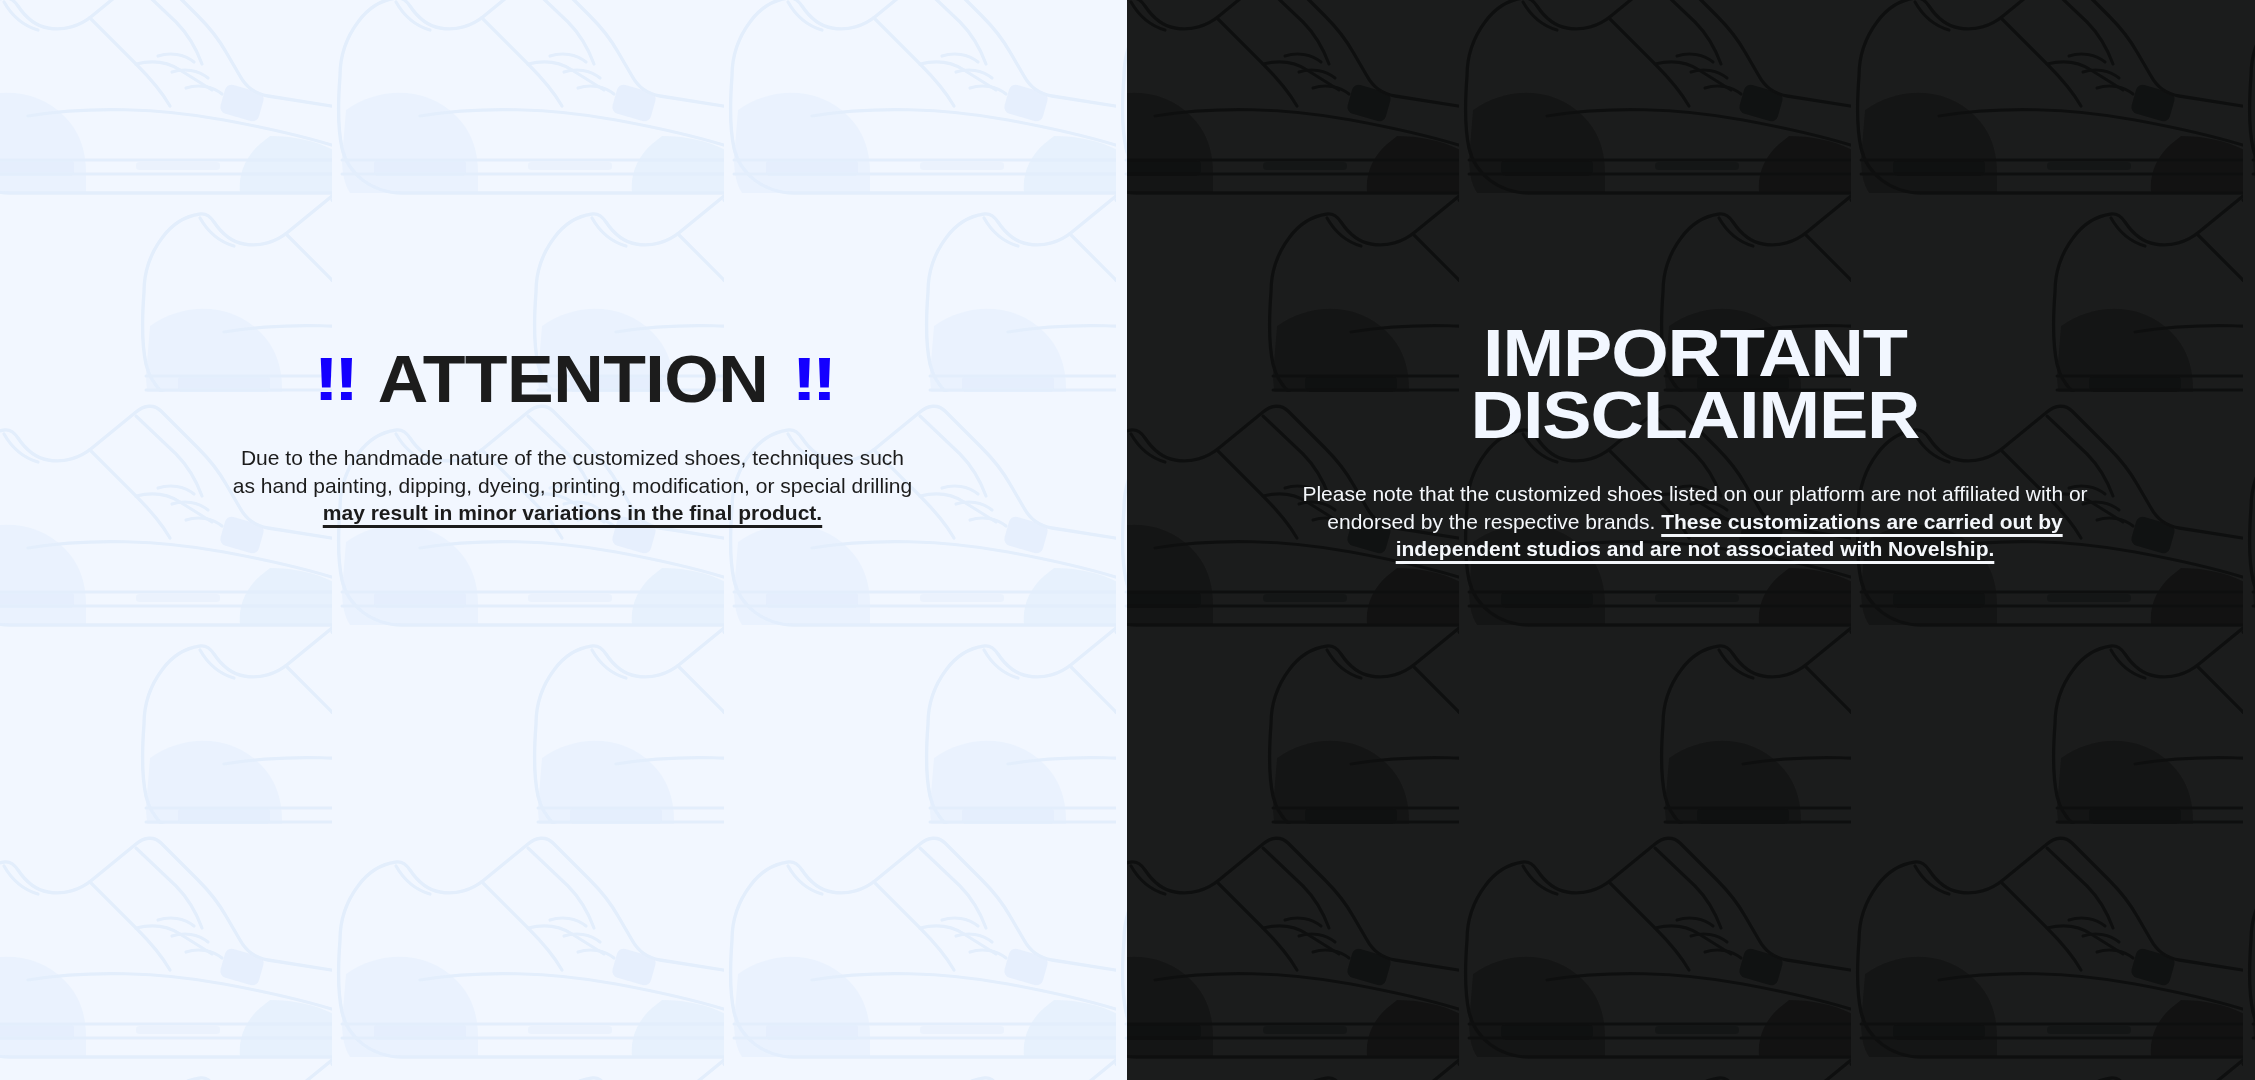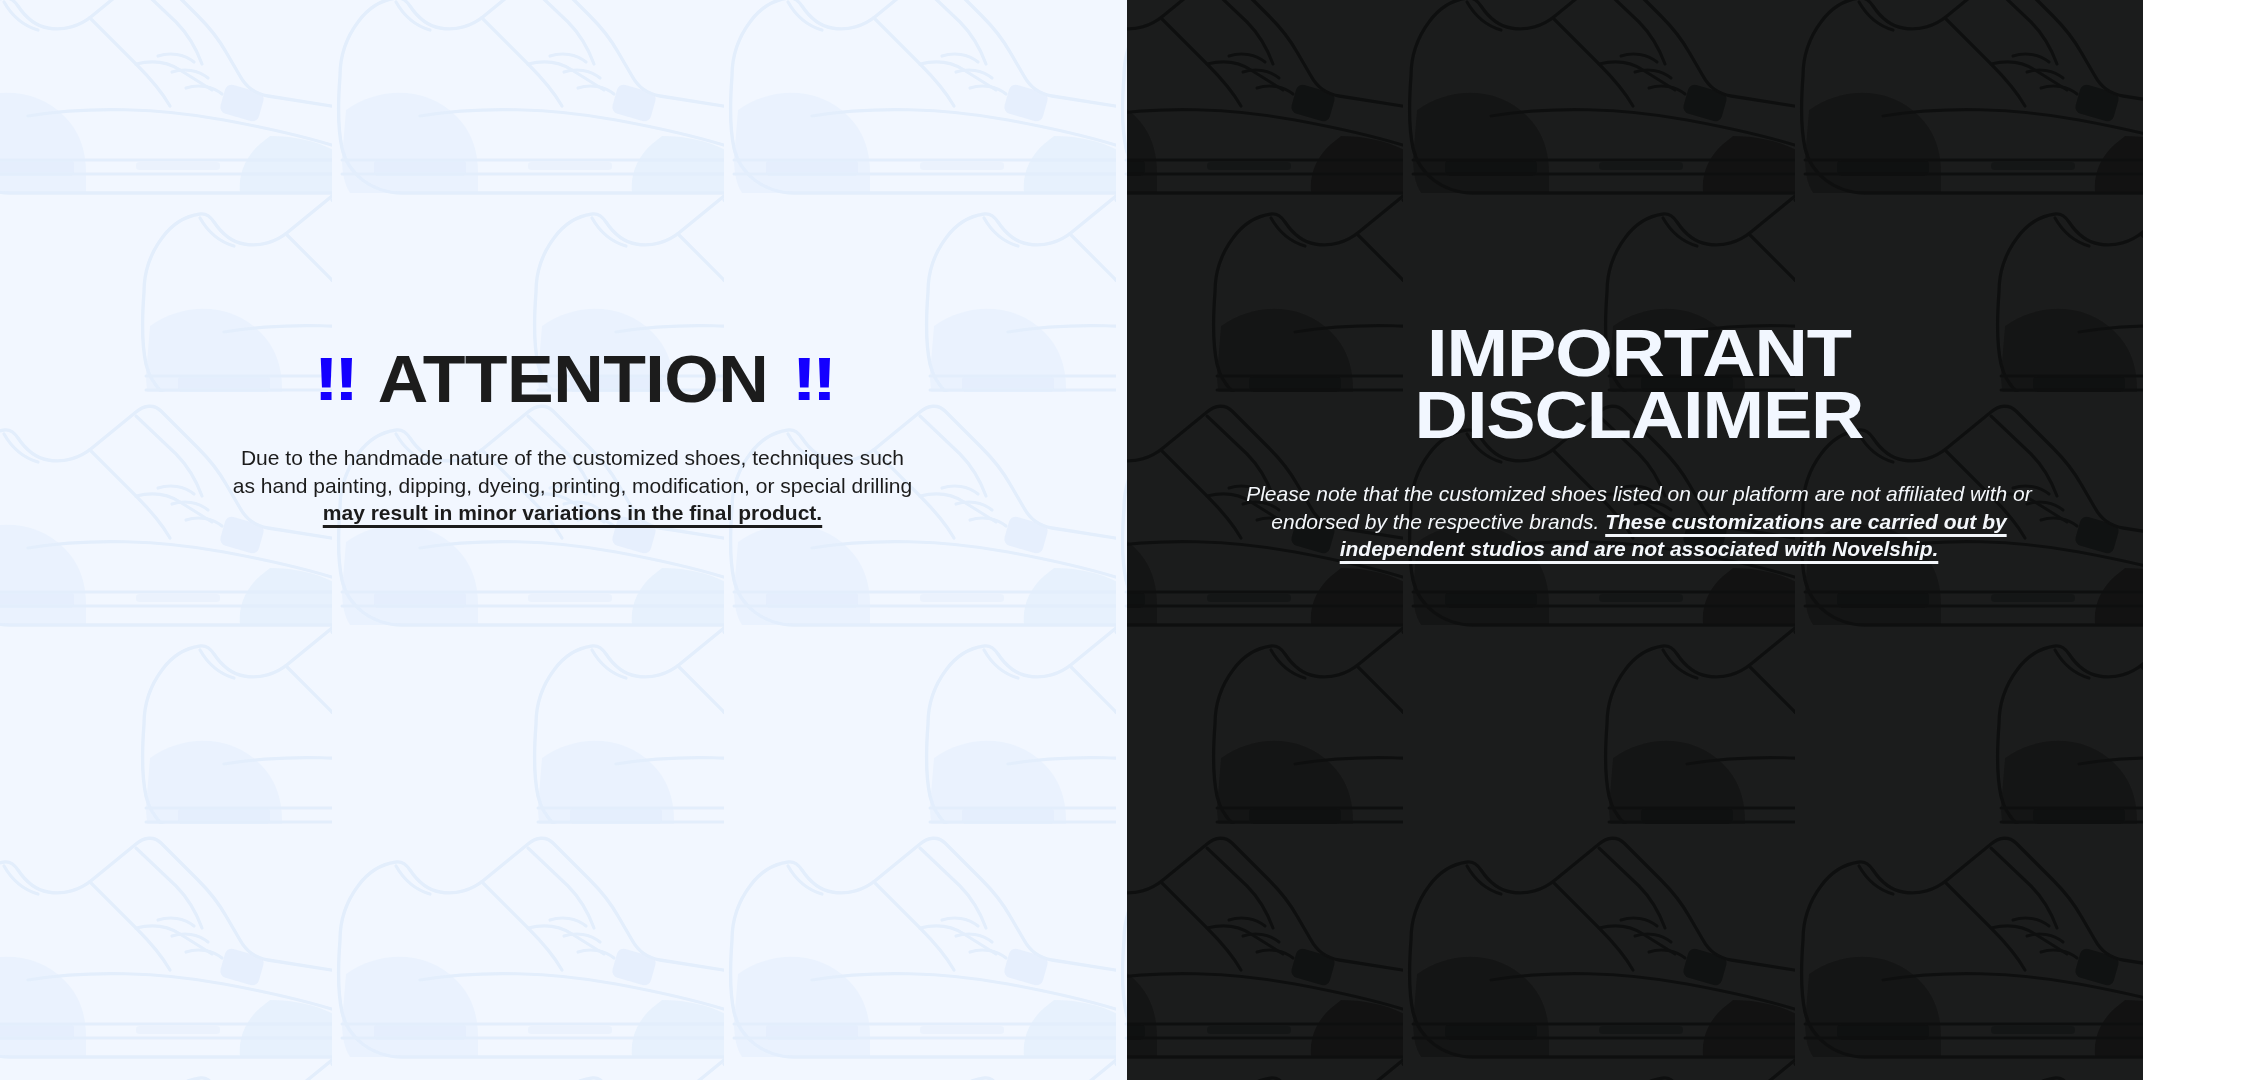--- a/index.html
+++ b/index.html
@@ -21,21 +21,21 @@
   
   .panel {
     position:relative;
     height:1080px;
     overflow:hidden;
     display:flex;
     align-items:flex-start;
     justify-content:center;
   }
   .panel-left  { width:1127px; background:#f2f7ff; }
-  .panel-right { width:1016px; background:#1b1c1c; }
+  .panel-right { width:1128px; background:#1b1c1c; }
 
   
   .pattern {
     position:absolute;
     top:0; left:0;
     width:100%;
     height:100%;
     pointer-events:none;
   }
   .pattern svg { display:block; width:100%; height:100%; }
@@ -101,21 +101,20 @@
   }
   .body-left {
     color:#1c1c1c;
     margin-top:34px;
     padding:0 48px;
   }
   .body-right {
     color:#f4f7fb;
     margin-top:34px;
     padding:0 12px;
-    font-style:italic;
   }
   .body-copy .strong-underline {
     font-weight:700;
     text-decoration:underline;
     text-underline-offset:5px;
     text-decoration-thickness:2.5px;
   }
 </style>
 </head>
 <body>

